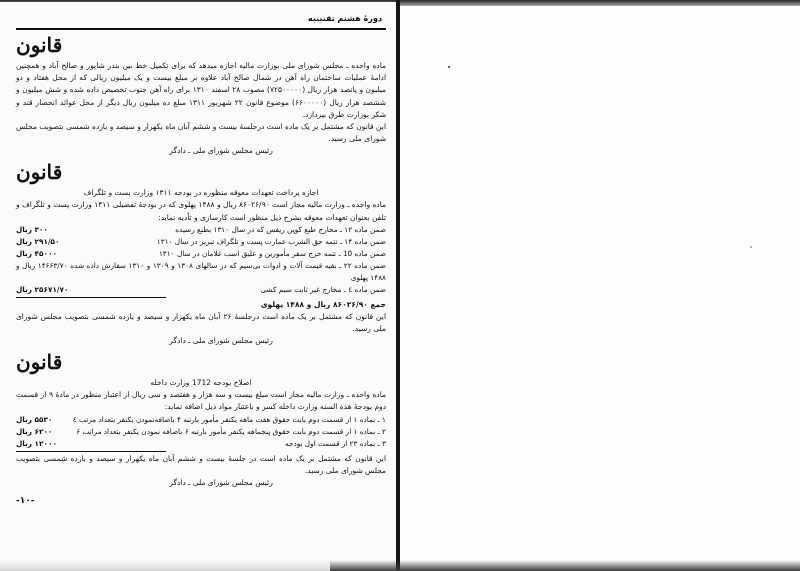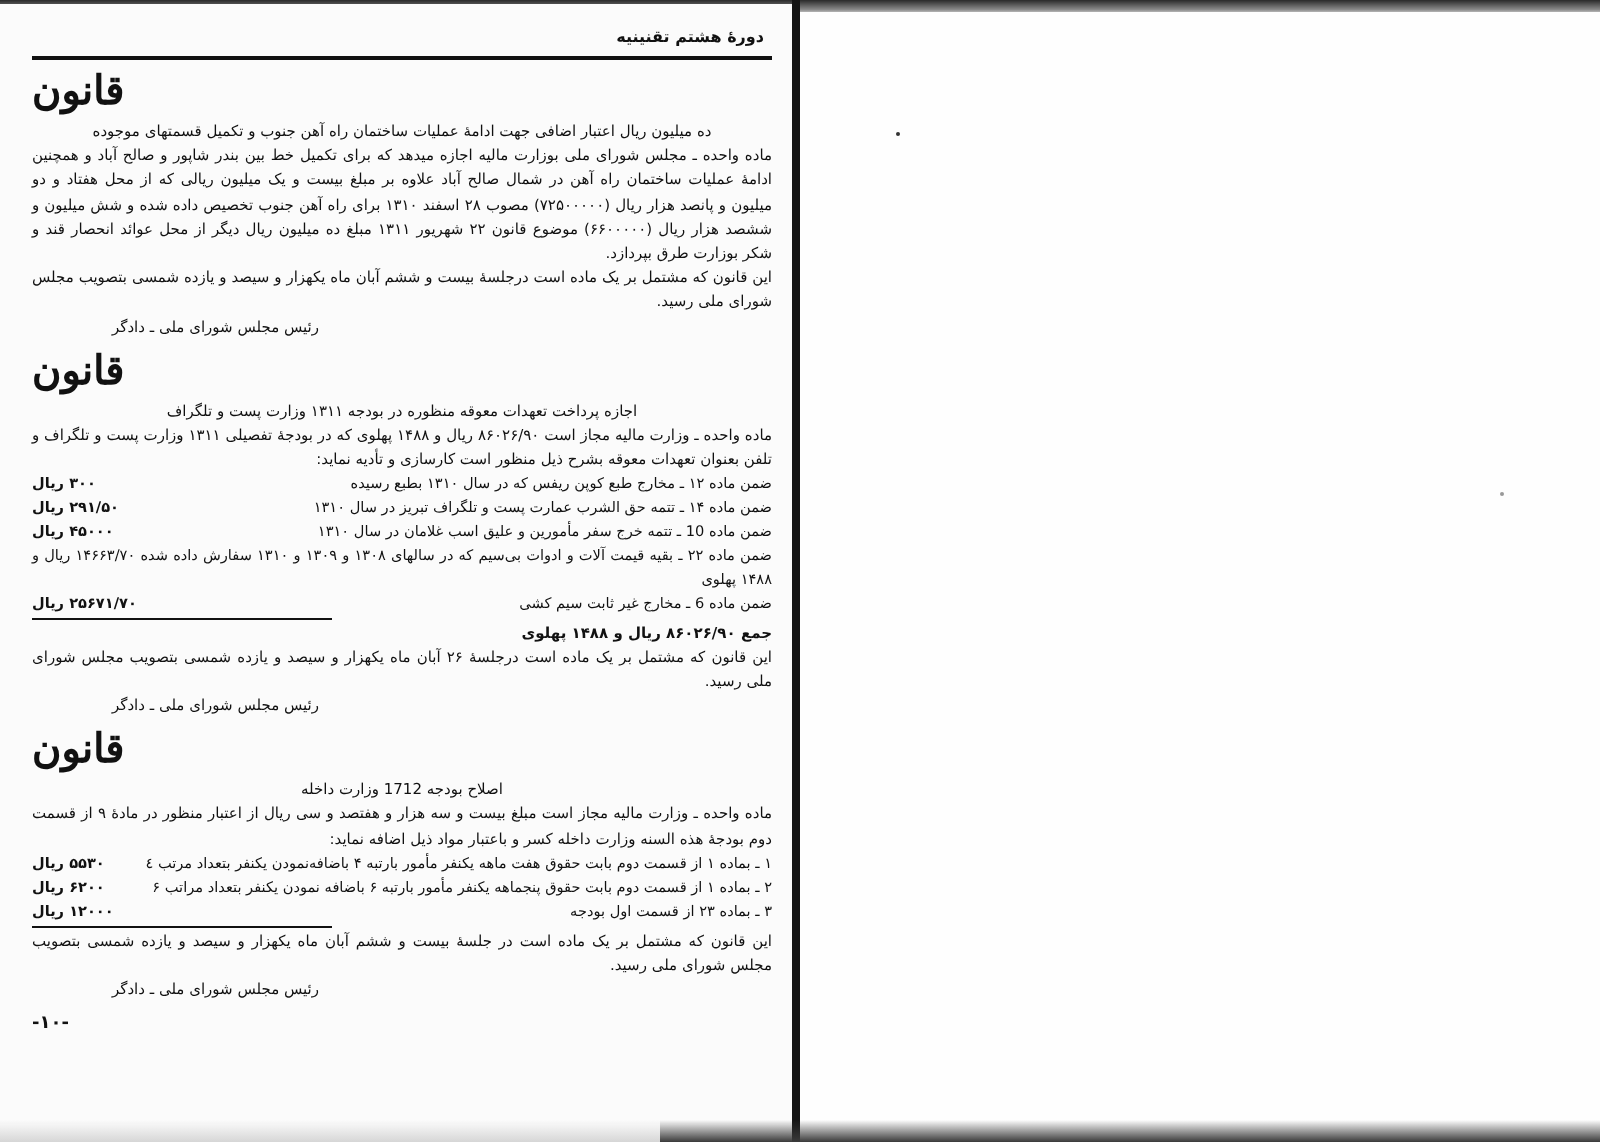--- a/index.html
+++ b/index.html
@@ -18,41 +18,40 @@
     .bottom-edge { position:absolute; left:330px; top:560px; width:470px; height:11px;
       background:linear-gradient(rgba(255,255,255,0),#3a3a3a); }
     .bottom-left-edge { position:absolute; left:0; top:560px; width:330px; height:11px;
       background:linear-gradient(rgba(255,255,255,0),#d6d6d6); }
 
     .page-content { position:absolute; left:16px; top:12px; width:370px; direction:rtl; text-align:justify; }
     .running-head { height:14px; border-bottom:2px solid #111; font-size:8px; font-weight:bold; padding-right:4px; }
     .law-title { text-align:left; font-family:"DejaVu Serif", serif; font-weight:bold; font-size:20px; line-height:26px; margin:2px 0 2px; }
     .subtitle { text-align:center; font-size:7.5px; line-height:12px; }
     p.body { margin:0; font-size:7.5px; line-height:12.2px; }
-    .sig-row { display:flex; justify-content:flex-end; font-size:7.5px; line-height:12px; }
+    .sig-row { display:flex; justify-content:center; font-size:7.5px; line-height:12px; }
     .sig-row .sig { padding-left:40px; }
     .item { display:flex; justify-content:space-between; font-size:7.3px; line-height:12px; }
     .item .amt { direction:rtl; font-weight:bold; white-space:nowrap; }
     .rule { height:0; border-top:1.5px solid #111; width:150px; margin:1px 0 1px auto; margin-right:auto; margin-left:0; }
     .total-line { font-size:7.5px; line-height:12px; font-weight:bold; }
     .page-num { text-align:left; font-size:9px; font-weight:bold; margin-top:6px; }
     .speck { position:absolute; width:2px; height:2px; background:#333; border-radius:1px; }
   </style>
 </head>
 <body>
 
 <div class="spread">
   <div class="top-edge"></div>
 
   <div class="left-page">
     <div class="page-content">
       <div class="running-head">دورهٔ هشتم تقنینیه</div>
 
       <div class="law-title">قانون</div>
-      <p class="body" style="text-align:center">ده میلیون ریال اعتبار اضافی جهت ادامهٔ عملیات ساختمان راه آهن جنوب و تکمیل قسمتهای موجوده</p>
       <p class="body">ماده واحده ـ مجلس شورای ملی بوزارت مالیه اجازه میدهد که برای تکمیل خط بین بندر شاپور و صالح آباد و همچنین ادامهٔ عملیات ساختمان راه آهن در شمال صالح آباد علاوه بر مبلغ بیست و یک میلیون ریالی که از محل هفتاد و دو میلیون و پانصد هزار ریال (۷۲۵۰۰۰۰۰) مصوب ۲۸ اسفند ۱۳۱۰ برای راه آهن جنوب تخصیص داده شده و شش میلیون و ششصد هزار ریال (۶۶۰۰۰۰۰) موضوع قانون ۲۲ شهریور ۱۳۱۱ مبلغ ده میلیون ریال دیگر از محل عوائد انحصار قند و شکر بوزارت طرق بپردازد.</p>
       <p class="body">این قانون که مشتمل بر یک ماده است درجلسهٔ بیست و ششم آبان ماه یکهزار و سیصد و یازده شمسی بتصویب مجلس شورای ملی رسید.</p>
       <div class="sig-row">
         <span></span>
         <span class="sig">رئیس مجلس شورای ملی ـ دادگر</span>
       </div>
 
       <div class="law-title">قانون</div>
       <div class="subtitle">اجازه پرداخت تعهدات معوقه منظوره در بودجه ۱۳۱۱ وزارت پست و تلگراف</div>
       <p class="body">ماده واحده ـ وزارت مالیه مجاز است ۸۶۰۲۶/۹۰ ریال و ۱۴۸۸ پهلوی که در بودجهٔ تفصیلی ۱۳۱۱ وزارت پست و تلگراف و تلفن بعنوان تعهدات معوقه بشرح ذیل منظور است کارسازی و تأدیه نماید:</p>
@@ -66,21 +65,21 @@
       </div>
       <div class="item">
         <span>ضمن ماده 10 ـ تتمه خرج سفر مأمورین و علیق اسب غلامان در سال ۱۳۱۰</span>
         <span class="amt">۴۵۰۰۰ ریال</span>
       </div>
       <div class="item">
         <span>ضمن ماده ۲۲ ـ بقیه قیمت آلات و ادوات بی‌سیم که در سالهای ۱۳۰۸ و ۱۳۰۹ و ۱۳۱۰ سفارش داده شده ۱۴۶۶۳/۷۰ ریال و ۱۴۸۸ پهلوی</span>
         <span class="amt"></span>
       </div>
       <div class="item">
-        <span>ضمن ماده 6 ـ مخارج غیر ثابت سیم کشی</span>
+        <span>ضمن ماده ٤ ـ مخارج غیر ثابت سیم کشی</span>
         <span class="amt">۲۵۶۷۱/۷۰ ریال</span>
       </div>
       <div class="rule"></div>
       <div class="total-line">جمع ۸۶۰۲۶/۹۰ ریال و ۱۴۸۸ پهلوی</div>
       <p class="body">این قانون که مشتمل بر یک ماده است درجلسهٔ ۲۶ آبان ماه یکهزار و سیصد و یازده شمسی بتصویب مجلس شورای ملی رسید.</p>
       <div class="sig-row">
         <span></span>
         <span class="sig">رئیس مجلس شورای ملی ـ دادگر</span>
       </div>
 

